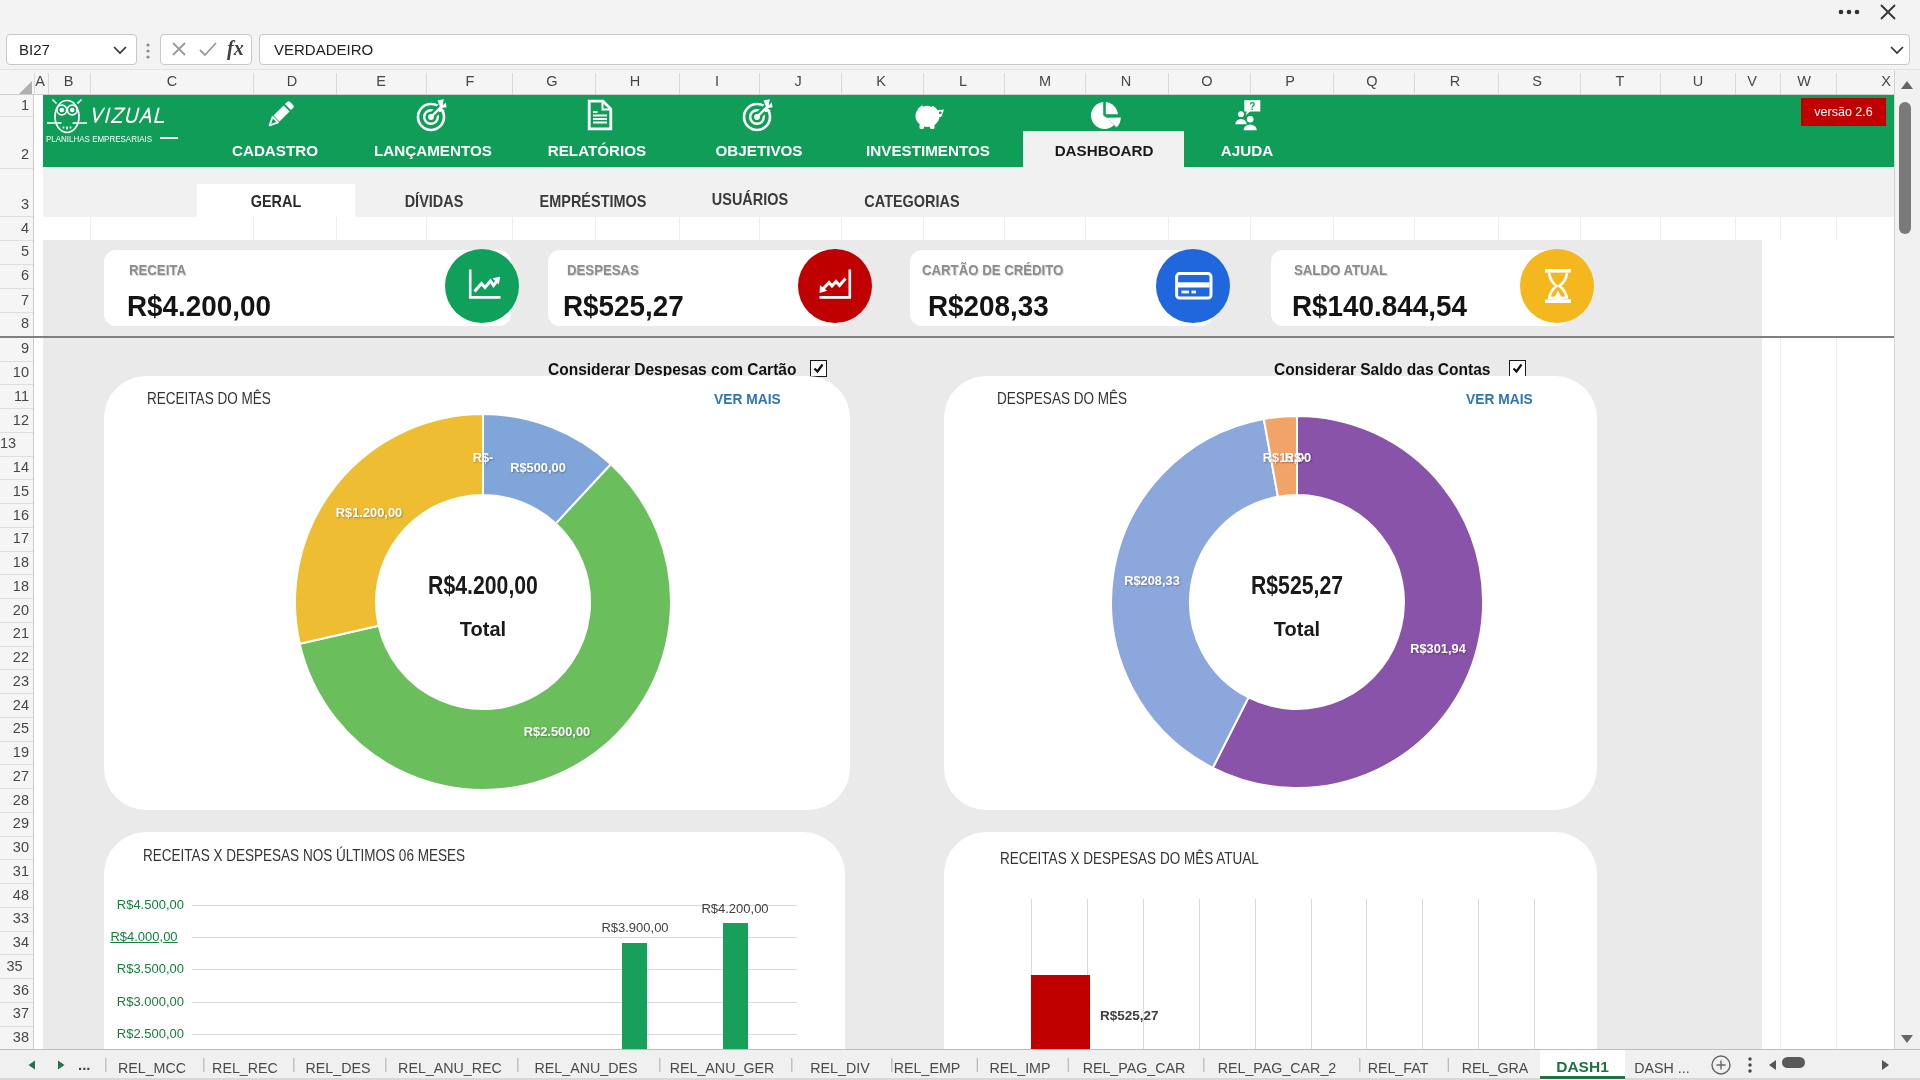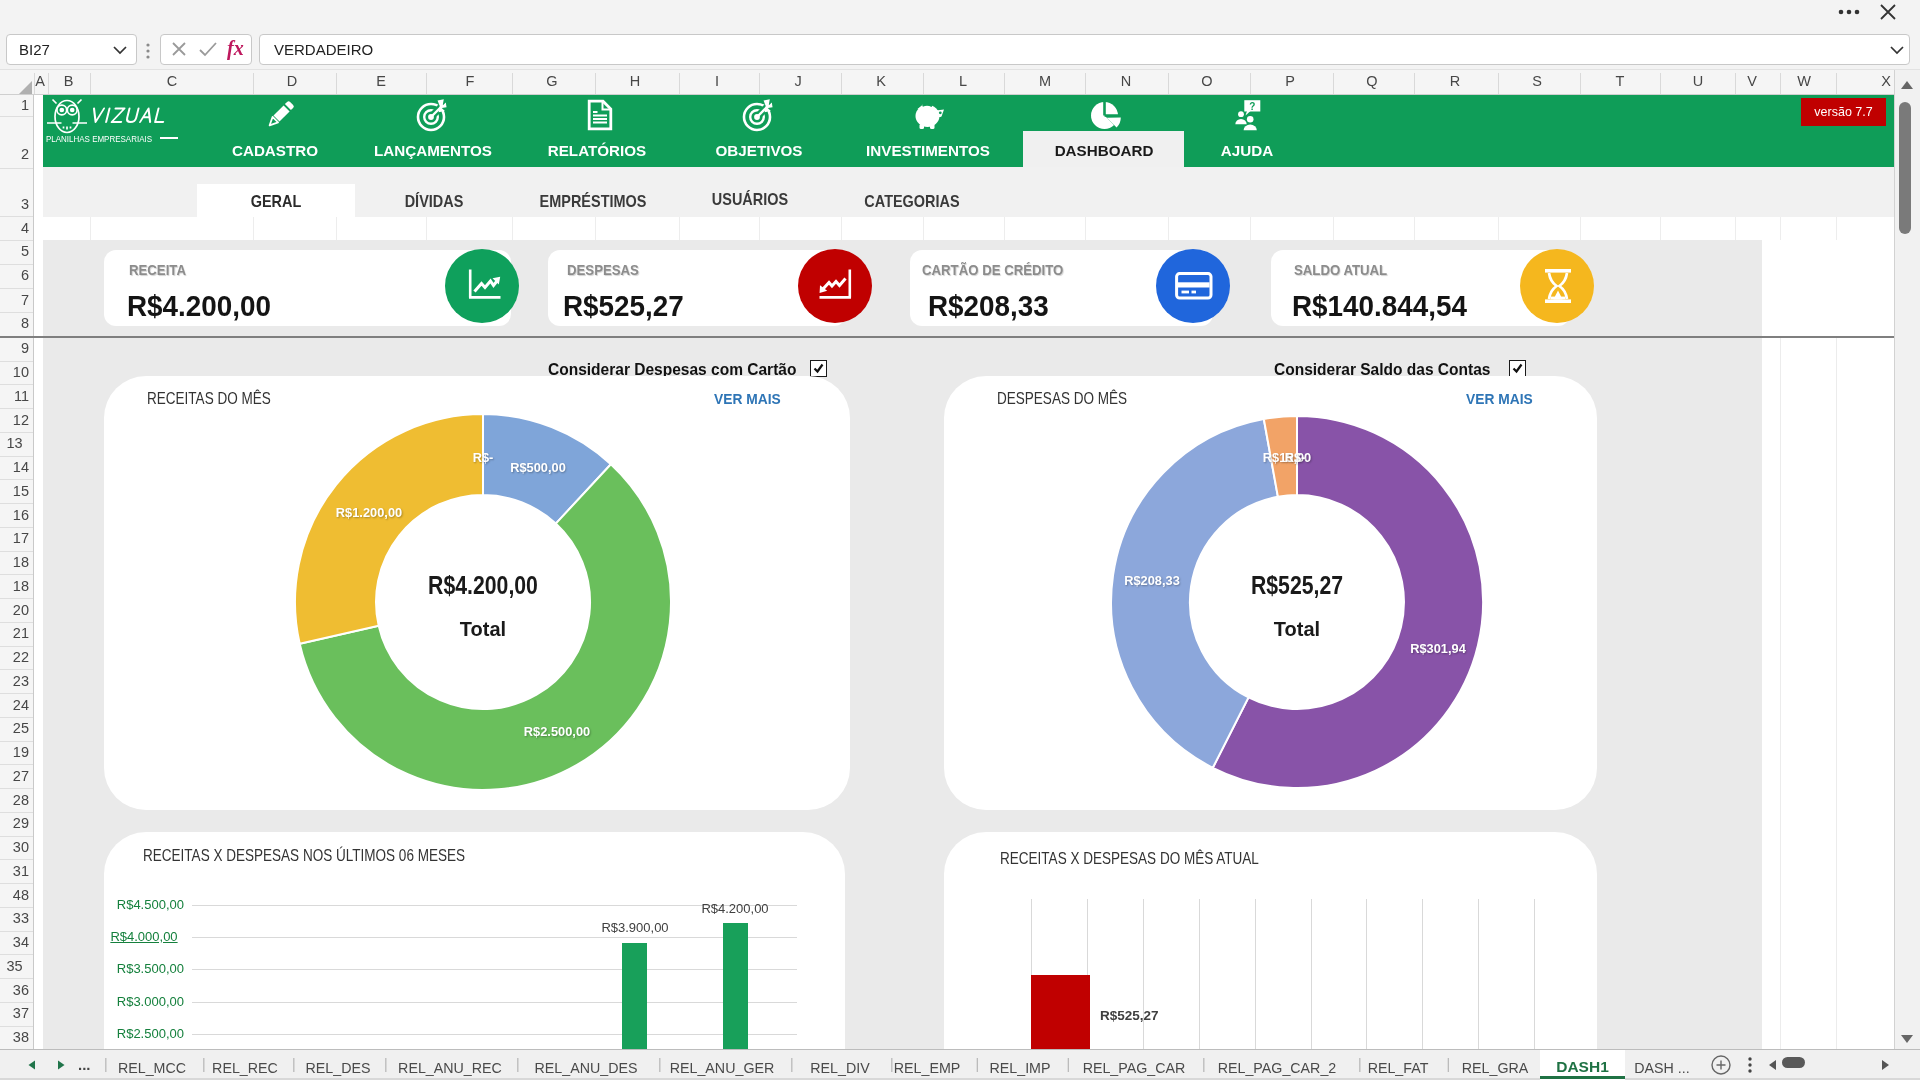--- a/index.html
+++ b/index.html
@@ -48,21 +48,21 @@
 <svg class="abs" style="left:144px;top:42px;" width="8" height="18">
       <circle cx="4" cy="3" r="1.6" fill="#8a8a8a"></circle>
       <circle cx="4" cy="9" r="1.6" fill="#8a8a8a"></circle>
       <circle cx="4" cy="15" r="1.6" fill="#8a8a8a"></circle>
     </svg>
 <div class="abs" style="left:160px;top:34px;width:92px;height:31px;background:#fff;border:1px solid #c8c8c8;border-radius:4px;"></div>
 <svg class="abs" style="left:160px;top:34px;" width="92" height="31">
 <path d="M13 9 L25 21 M25 9 L13 21" stroke="#9a9a9a" stroke-width="1.8" fill="none"></path>
 <path d="M40 16 L45 21 L56 9" stroke="#9a9a9a" stroke-width="1.8" fill="none"></path>
     </svg>
-<div class="abs" style="left:227px;top:37px;font-family:'Liberation Serif',serif;font-style:italic;font-weight:bold;font-size:20px;color:#be185d;">fx</div>
+<div class="abs" style="left:227px;top:37px;font-family:'Liberation Serif',serif;font-style:italic;font-weight:bold;font-size:20px;color:#404040;">fx</div>
 <div class="abs" style="left:259px;top:34px;width:1651px;height:31px;background:#fff;border:1px solid #c8c8c8;border-radius:4px;"></div>
 <div class="abs" style="left:274px;top:41px;font-size:15px;color:#222;">VERDADEIRO</div>
 <svg class="abs" style="left:1889px;top:44px;" width="16" height="12">
       <path d="M2 3 L8 9 L14 3" stroke="#333" stroke-width="1.7" fill="none"></path>
     </svg>
 <div class="abs" style="left:0;top:70px;width:1920px;height:25px;background:#f5f5f5;"></div>
 <div class="hdr" style="left:25px;top:73px;width:30px;text-align:center;">A</div>
 <div class="hdr" style="left:53.5px;top:73px;width:30px;text-align:center;">B</div>
 <div class="hdr" style="left:157px;top:73px;width:30px;text-align:center;">C</div>
 <div class="hdr" style="left:277px;top:73px;width:30px;text-align:center;">D</div>
@@ -120,21 +120,21 @@
 <div class="hdr" style="left:0;top:195.5px;width:29px;text-align:right;">3</div>
 <div class="hdr" style="left:0;top:220.3px;width:29px;text-align:right;">4</div>
 <div class="hdr" style="left:0;top:243.0px;width:29px;text-align:right;">5</div>
 <div class="hdr" style="left:0;top:267.3px;width:29px;text-align:right;">6</div>
 <div class="hdr" style="left:0;top:291.5px;width:29px;text-align:right;">7</div>
 <div class="hdr" style="left:0;top:315.3px;width:29px;text-align:right;">8</div>
 <div class="hdr" style="left:0;top:340.25px;width:29px;text-align:right;">9</div>
 <div class="hdr" style="left:0;top:364.0px;width:29px;text-align:right;">10</div>
 <div class="hdr" style="left:0;top:387.75px;width:29px;text-align:right;">11</div>
 <div class="hdr" style="left:0;top:411.5px;width:29px;text-align:right;">12</div>
-<div class="hdr" style="left:0;top:435.25px;width:29px;text-align:center;">13</div>
+<div class="hdr" style="left:0;top:435.25px;width:29px;text-align:left;">13</div>
 <div class="hdr" style="left:0;top:459.0px;width:29px;text-align:right;">14</div>
 <div class="hdr" style="left:0;top:482.75px;width:29px;text-align:right;">15</div>
 <div class="hdr" style="left:0;top:506.5px;width:29px;text-align:right;">16</div>
 <div class="hdr" style="left:0;top:530.25px;width:29px;text-align:right;">17</div>
 <div class="hdr" style="left:0;top:554.0px;width:29px;text-align:right;">18</div>
 <div class="hdr" style="left:0;top:577.75px;width:29px;text-align:right;">18</div>
 <div class="hdr" style="left:0;top:601.5px;width:29px;text-align:right;">20</div>
 <div class="hdr" style="left:0;top:625.25px;width:29px;text-align:right;">21</div>
 <div class="hdr" style="left:0;top:649.0px;width:29px;text-align:right;">22</div>
 <div class="hdr" style="left:0;top:672.75px;width:29px;text-align:right;">23</div>
@@ -304,21 +304,21 @@
   <g fill="#fff">
     <rect x="11.3" y="1.2" width="16" height="11.3"></rect>
     <path d="M14 12 L17.5 12 L12.5 16.5 Z"></path>
     <circle cx="8" cy="15.2" r="2.9"></circle>
     <path d="M2.3 25.3 a5.7 5.2 0 0 1 11.4 0 Z"></path>
     <circle cx="17.2" cy="20.3" r="3.3"></circle>
     <path d="M10.6 31.3 a6.6 5.8 0 0 1 13.2 0 Z"></path>
   </g>
   <text x="19.3" y="10.6" font-size="10" font-weight="bold" fill="#0f9d58" text-anchor="middle" font-family="Liberation Sans">?</text>
 </svg>
-<div class="abs" style="left:1801px;top:98px;width:85px;height:28px;background:#c00000;color:#fff;font-size:12.5px;text-align:center;line-height:28px;">versão 7.7</div>
+<div class="abs" style="left:1801px;top:98px;width:85px;height:28px;background:#c00000;color:#fff;font-size:12.5px;text-align:center;line-height:28px;">versão 2.6</div>
 <div class="abs" style="left:104px;top:250px;width:407px;height:76px;background:#fff;border-radius:12px;"></div>
 <div class="kpi-label" style="left:129px;top:261px;">RECEITA</div>
 <div class="kpi-value" style="left:127px;top:290px;">R$4.200,00</div>
 <div class="abs" style="left:445px;top:249px;width:74px;height:74px;border-radius:50%;background:#0fa05c;"></div>
 <svg class="abs" style="left:468px;top:268px;" width="34" height="32" viewBox="0 0 34 32">
 <path d="M2.2 1.5 L2.2 29.4 M1 29.4 L32.5 29.4" stroke="#fff" stroke-width="2.6" fill="none"></path>
 <path d="M6.5 23.5 L13.5 15.5 L17 19.5 L22.5 13 L25.5 17.5 L29 13" stroke="#fff" stroke-width="3" fill="none"></path>
 <polygon points="24.5,10.2 32.2,8.8 30.8,16.4" fill="#fff"></polygon>
     </svg>
 <div class="abs" style="left:548px;top:250px;width:298px;height:76px;background:#fff;border-radius:12px;"></div>

